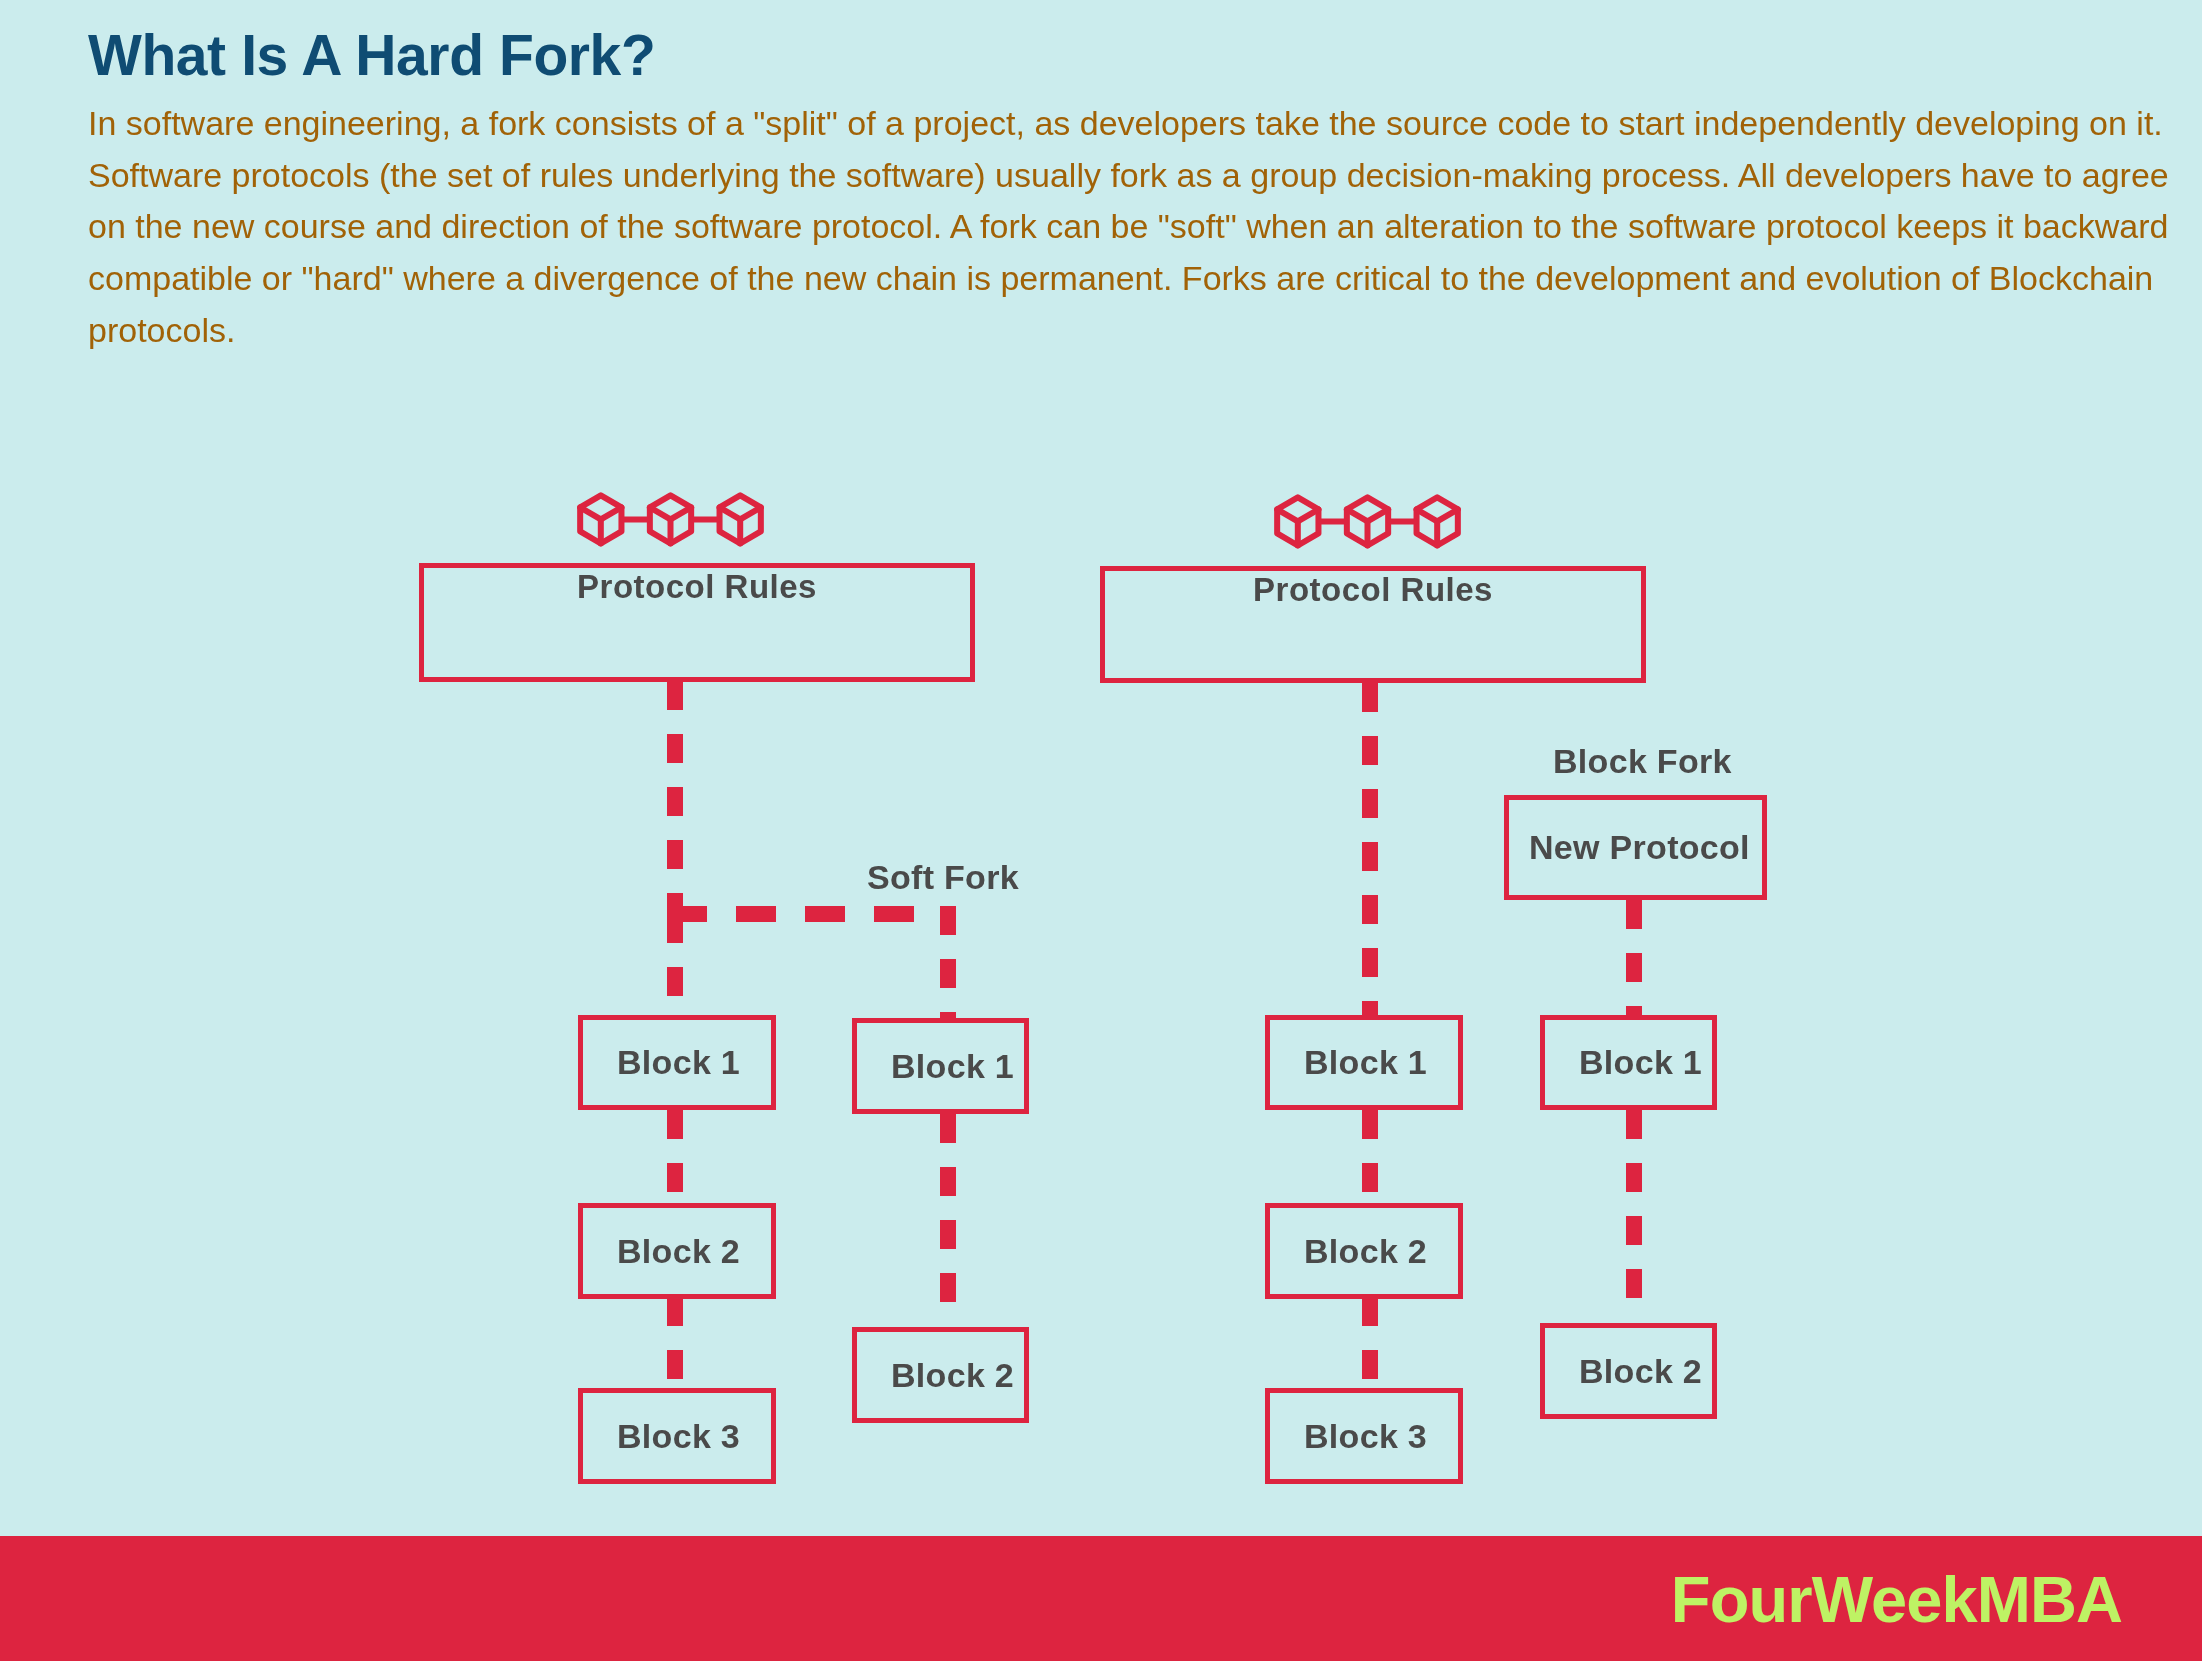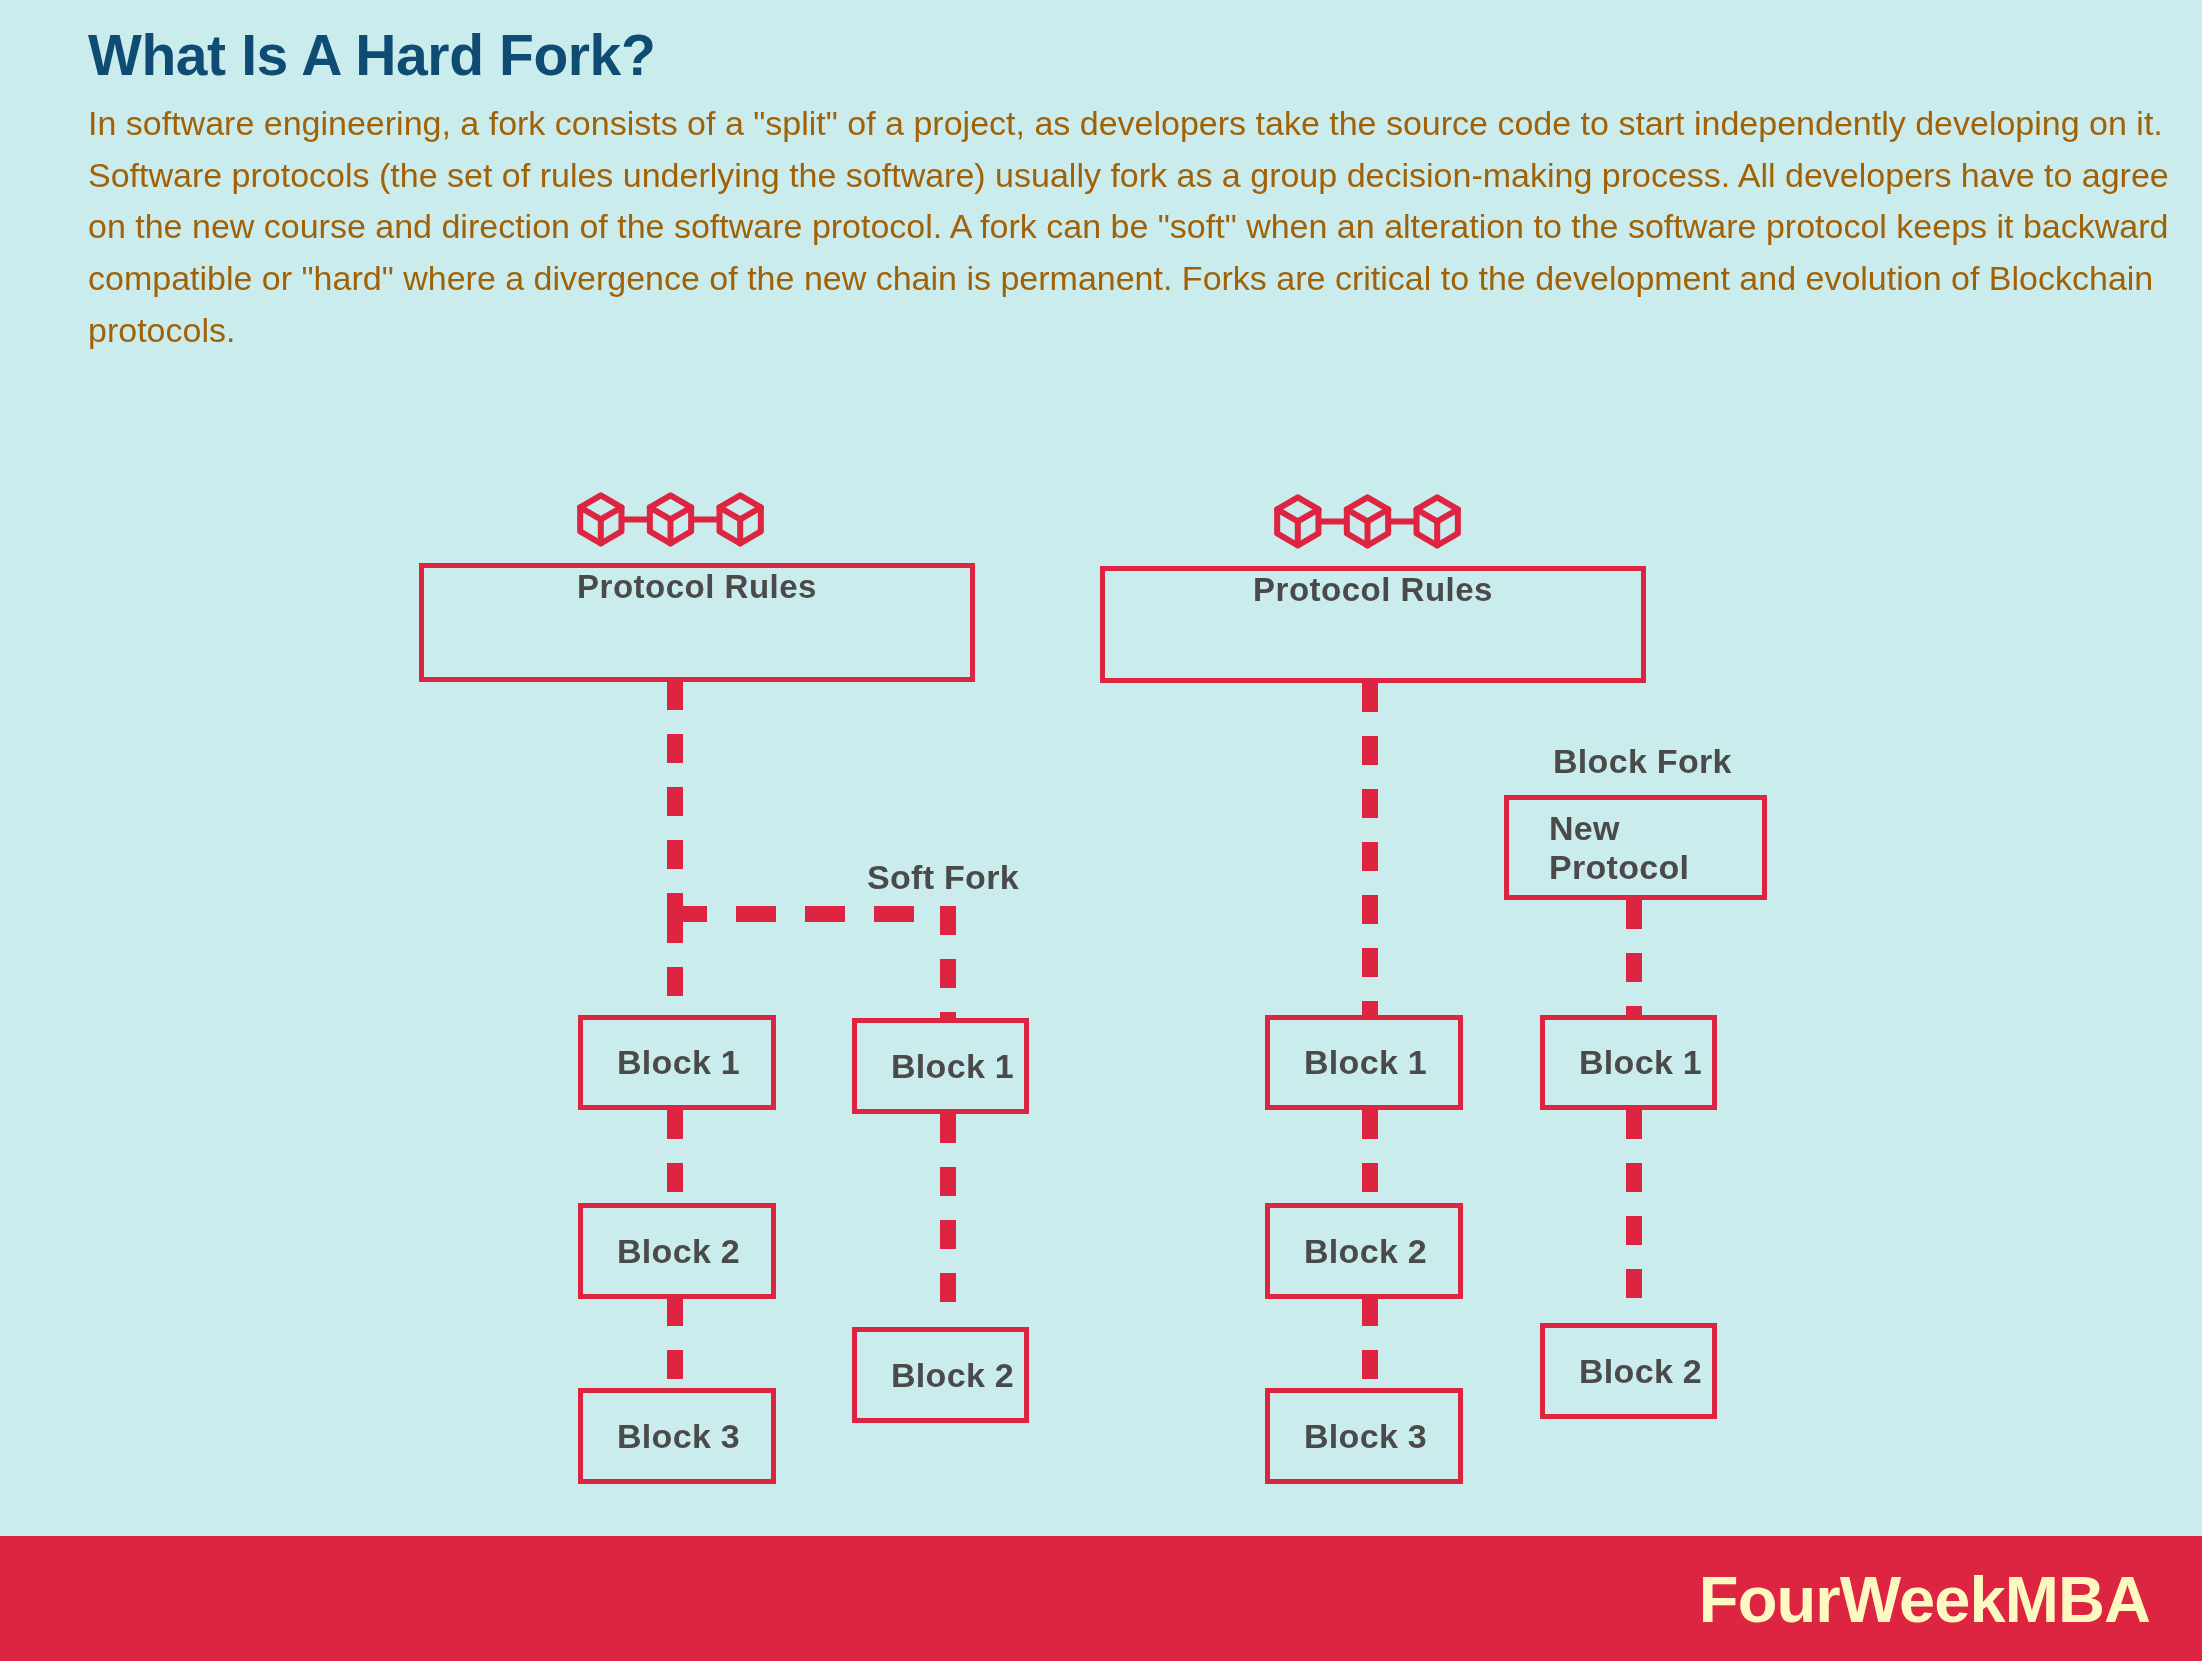--- a/index.html
+++ b/index.html
@@ -90,21 +90,21 @@
     padding-left: 34px;
     font-size: 34px;
     letter-spacing: 0.3px;
   }
 
   .node.newproto {
     align-items: center;
   }
   .node.newproto .node-label {
     text-align: left;
-    padding-left: 40px;
+    padding-left: 20px;
     font-size: 34px;
     letter-spacing: 0.3px;
   }
 
   
   .fork-label {
     position: absolute;
     color: #4a4a4a;
     font-weight: bold;
     font-size: 34px;
@@ -147,25 +147,25 @@
     left: 0;
     top: 1536px;
     width: 2203px;
     height: 126px;
     background: #dd2440;
     display: flex;
     align-items: center;
     justify-content: flex-end;
   }
   .brand {
-    color: #fef9c3;
+    color: #bef264;
     font-size: 65px;
     font-weight: bold;
     letter-spacing: -0.9px;
-    padding-right: 53px;
+    padding-right: 81px;
     line-height: 1;
   }
 </style>
 </head>
 <body>
 
 <div class="page">
 
   <div class="header">
     <h1 class="title">What Is A Hard Fork?</h1>

